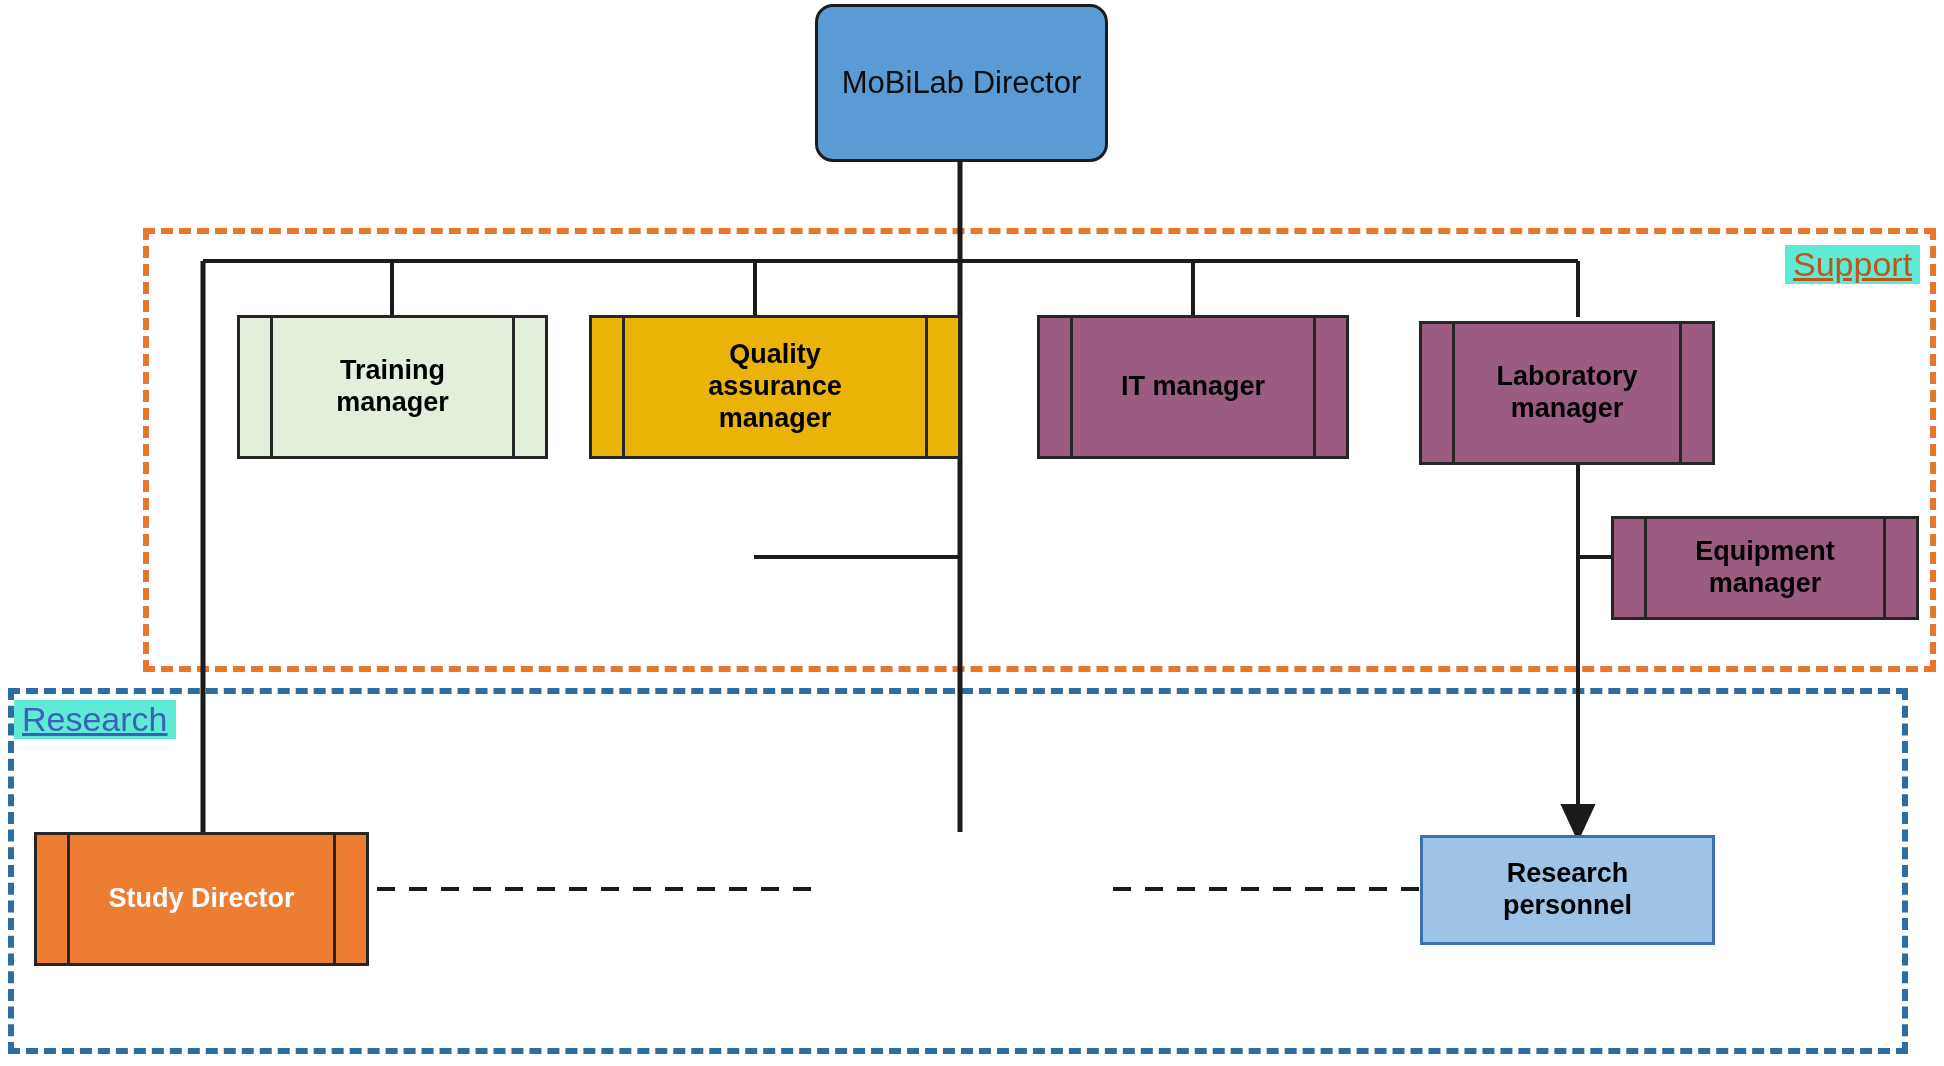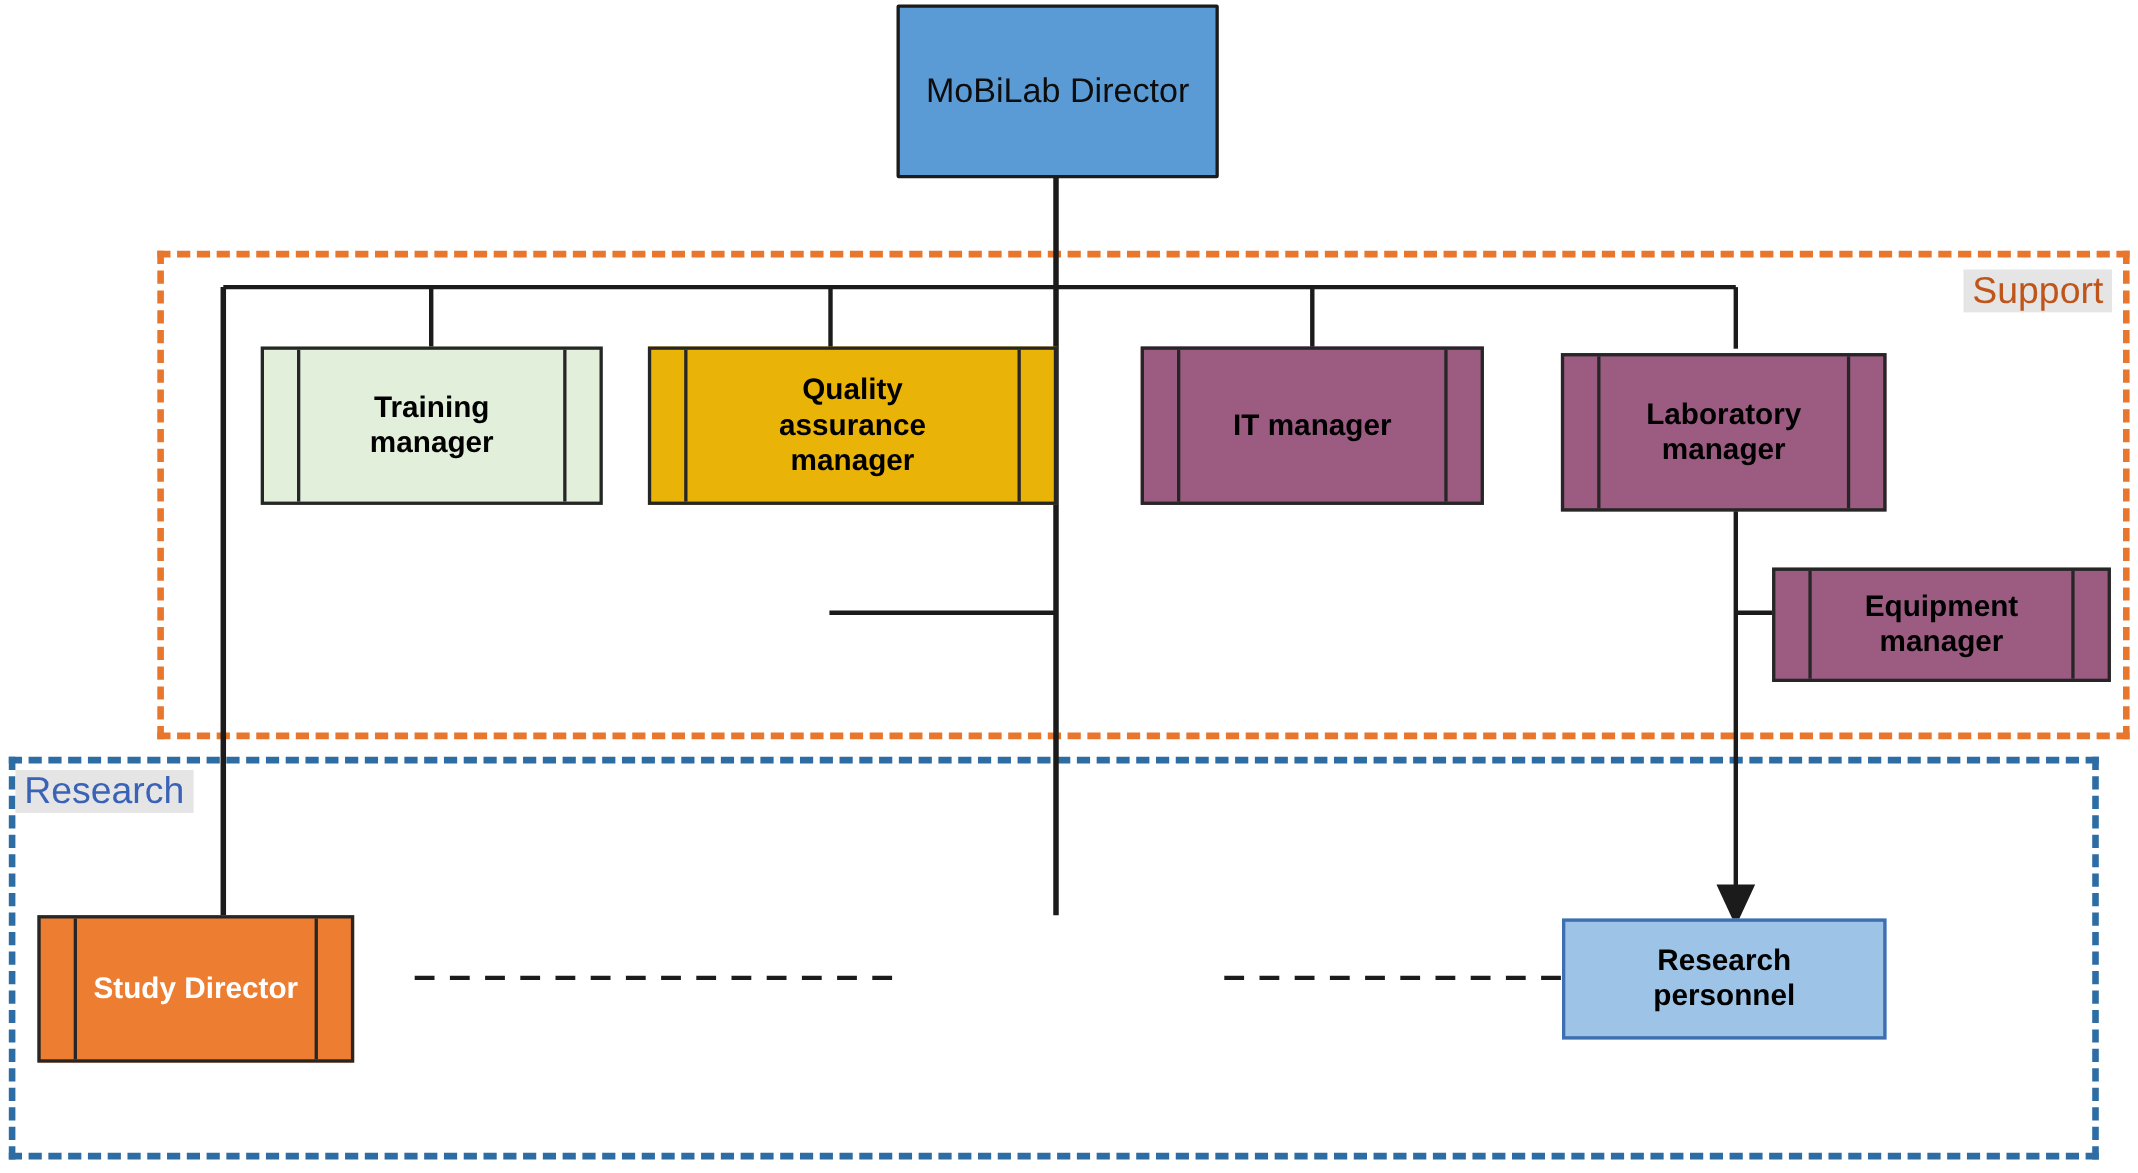--- a/index.html
+++ b/index.html
@@ -38,21 +38,21 @@
   .node .node-label {
     position: relative;
     z-index: 3;
     padding: 0 6px;
     white-space: pre-line;
   }
 
   
   .node-root {
     border: 3px solid #1b1b1b;
-    border-radius: 2px;
+    border-radius: 18px;
     font-size: 31px;
     font-weight: 400;
     color: #0d0d0d;
     justify-content: center;
   }
 
   
   .node-process {
     border: 3px solid #262626;
     font-weight: bold;
@@ -91,23 +91,24 @@
   .group-frame.support {
     border: 6px dashed #E8762C;
   }
   .group-frame.research {
     border: 6px dashed #2E6DA4;
   }
   .group-label {
     position: absolute;
     font-size: 34px;
     font-weight: 400;
-    background: #e5e5e5;
+    background: #5eead4;
     padding: 0 8px;
     white-space: nowrap;
+    text-decoration: underline;
   }
   .group-label.support { color: #C0551B; }
   .group-label.research { color: #3A63B8; }
 </style>
 </head>
 <body>
 
 <div id="chart-root">
 
   <div class="group-frame support" style="left:143px; top:228px; width:1793px; height:444px;"></div>
@@ -168,21 +169,21 @@
     <span class="node-label">Laboratory
 manager</span>
   </div>
 
 
   <div class="node node-process narrow" style="left:1611px; top:516px; width:308px; height:104px; background:#9C5C82;">
     <span class="node-label">Equipment
 manager</span>
   </div>
 
-  <div class="node node-process narrow" style="left:34px; top:832px; width:288px; height:134px; background:#ED7D31; color:#FFFFFF;">
+  <div class="node node-process narrow" style="left:34px; top:832px; width:335px; height:134px; background:#ED7D31; color:#FFFFFF;">
     <span class="node-label">Study Director</span>
   </div>
 
 
   <div class="node node-rect" style="left:1420px; top:835px; width:295px; height:110px; background:#9DC3E6;">
     <span class="node-label">Research
 personnel</span>
   </div>
 
 </div>

